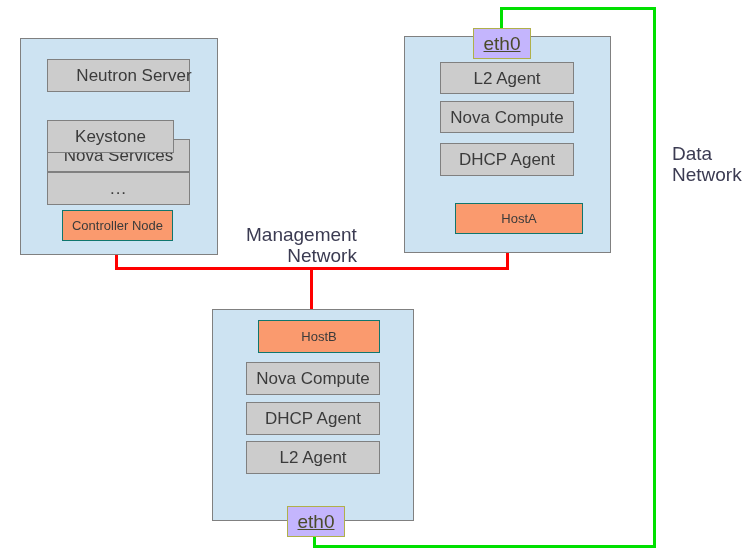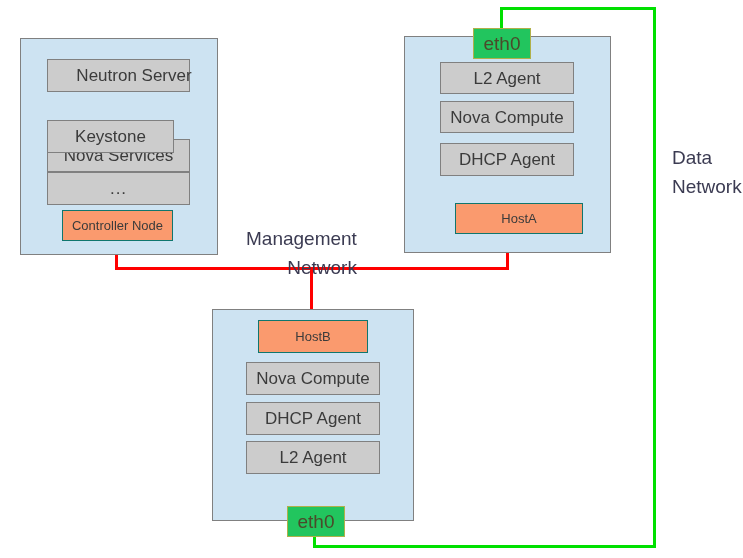--- a/index.html
+++ b/index.html
@@ -57,40 +57,41 @@
     display: flex;
     align-items: center;
     justify-content: center;
     text-align: center;
     white-space: nowrap;
   }
 
   
   .nic-box {
     position: absolute;
-    background: #22c55e;
+    background: #c4b5fd;
     border: 1px solid #b0b04a;
     box-sizing: border-box;
     color: #4a4a2a;
     font-size: 19px;
     line-height: 1;
     display: flex;
     align-items: center;
     justify-content: center;
     text-align: center;
     white-space: nowrap;
     z-index: 5;
+    text-decoration: underline;
   }
 
   
   .net-label {
     position: absolute;
     color: #3b3b52;
     font-size: 19px;
-    line-height: 29px;
+    line-height: 21px;
     white-space: pre-line;
   }
 
   
   .seg {
     position: absolute;
   }
   .seg.mgmt { background: #ff0000; }
   .seg.data { background: #00e000; }
 </style>
@@ -122,21 +123,21 @@
 
   <div class="nic-box" style="left:473px; top:28px; width:58px; height:31px;">eth0</div>
 
   <div class="svc-box" style="left:440px; top:62px; width:134px; height:32px;">L2 Agent</div>
   <div class="svc-box" style="left:440px; top:101px; width:134px; height:32px;">Nova Compute</div>
   <div class="svc-box" style="left:440px; top:143px; width:134px; height:33px;">DHCP Agent</div>
   <div class="host-box" style="left:455px; top:203px; width:128px; height:31px;">HostA</div>
 
   <div class="node-panel" style="left:212px; top:309px; width:202px; height:212px;"></div>
 
-  <div class="host-box" style="left:258px; top:320px; width:110px; height:33px;">HostB</div>
+  <div class="host-box" style="left:258px; top:320px; width:122px; height:33px;">HostB</div>
   <div class="svc-box" style="left:246px; top:362px; width:134px; height:33px;">Nova Compute</div>
   <div class="svc-box" style="left:246px; top:402px; width:134px; height:33px;">DHCP Agent</div>
   <div class="svc-box" style="left:246px; top:441px; width:134px; height:33px;">L2 Agent</div>
 
   <div class="nic-box" style="left:287px; top:506px; width:58px; height:31px;">eth0</div>
 
   <div class="net-label" style="left:246px; top:224px;text-align:right;">Management
 Network</div>
   <div class="net-label" style="left:672px; top:143px;">Data
 Network</div>

